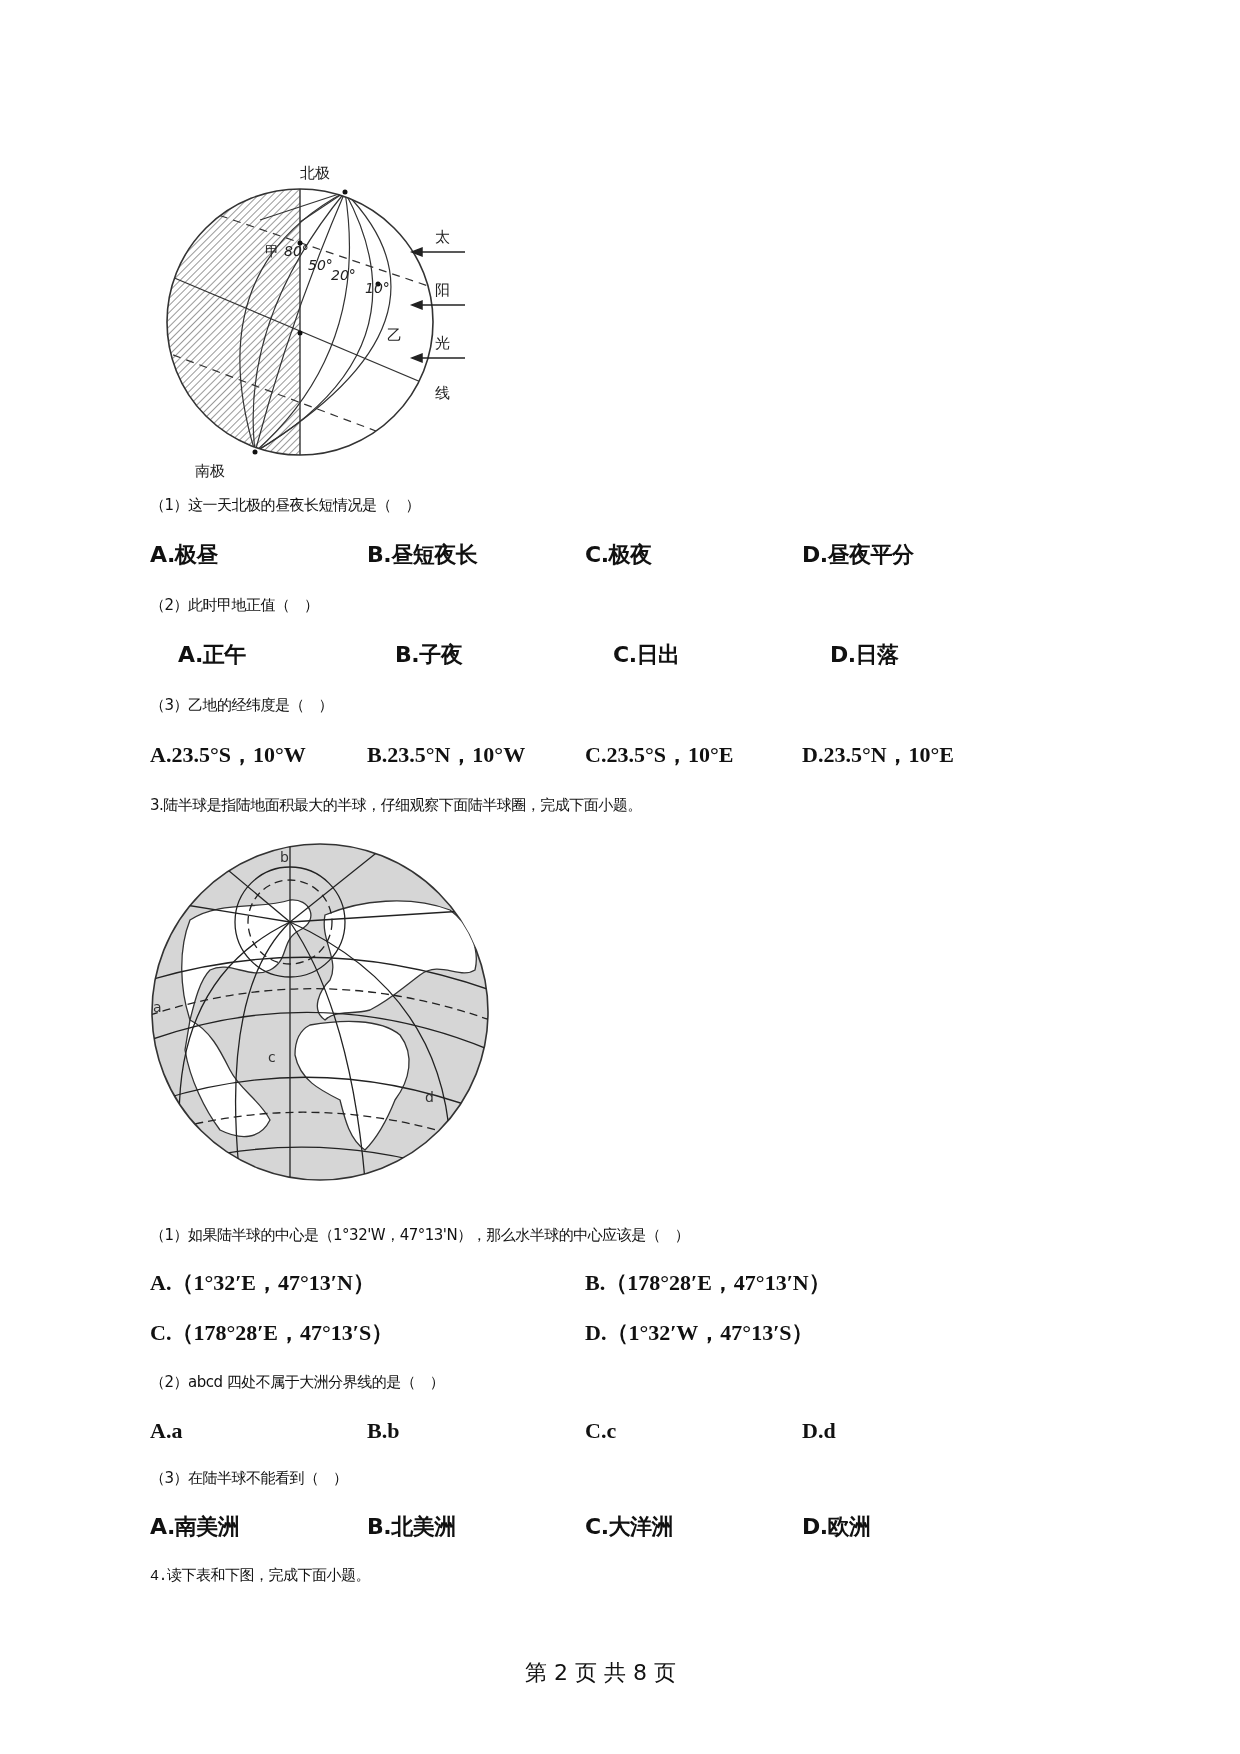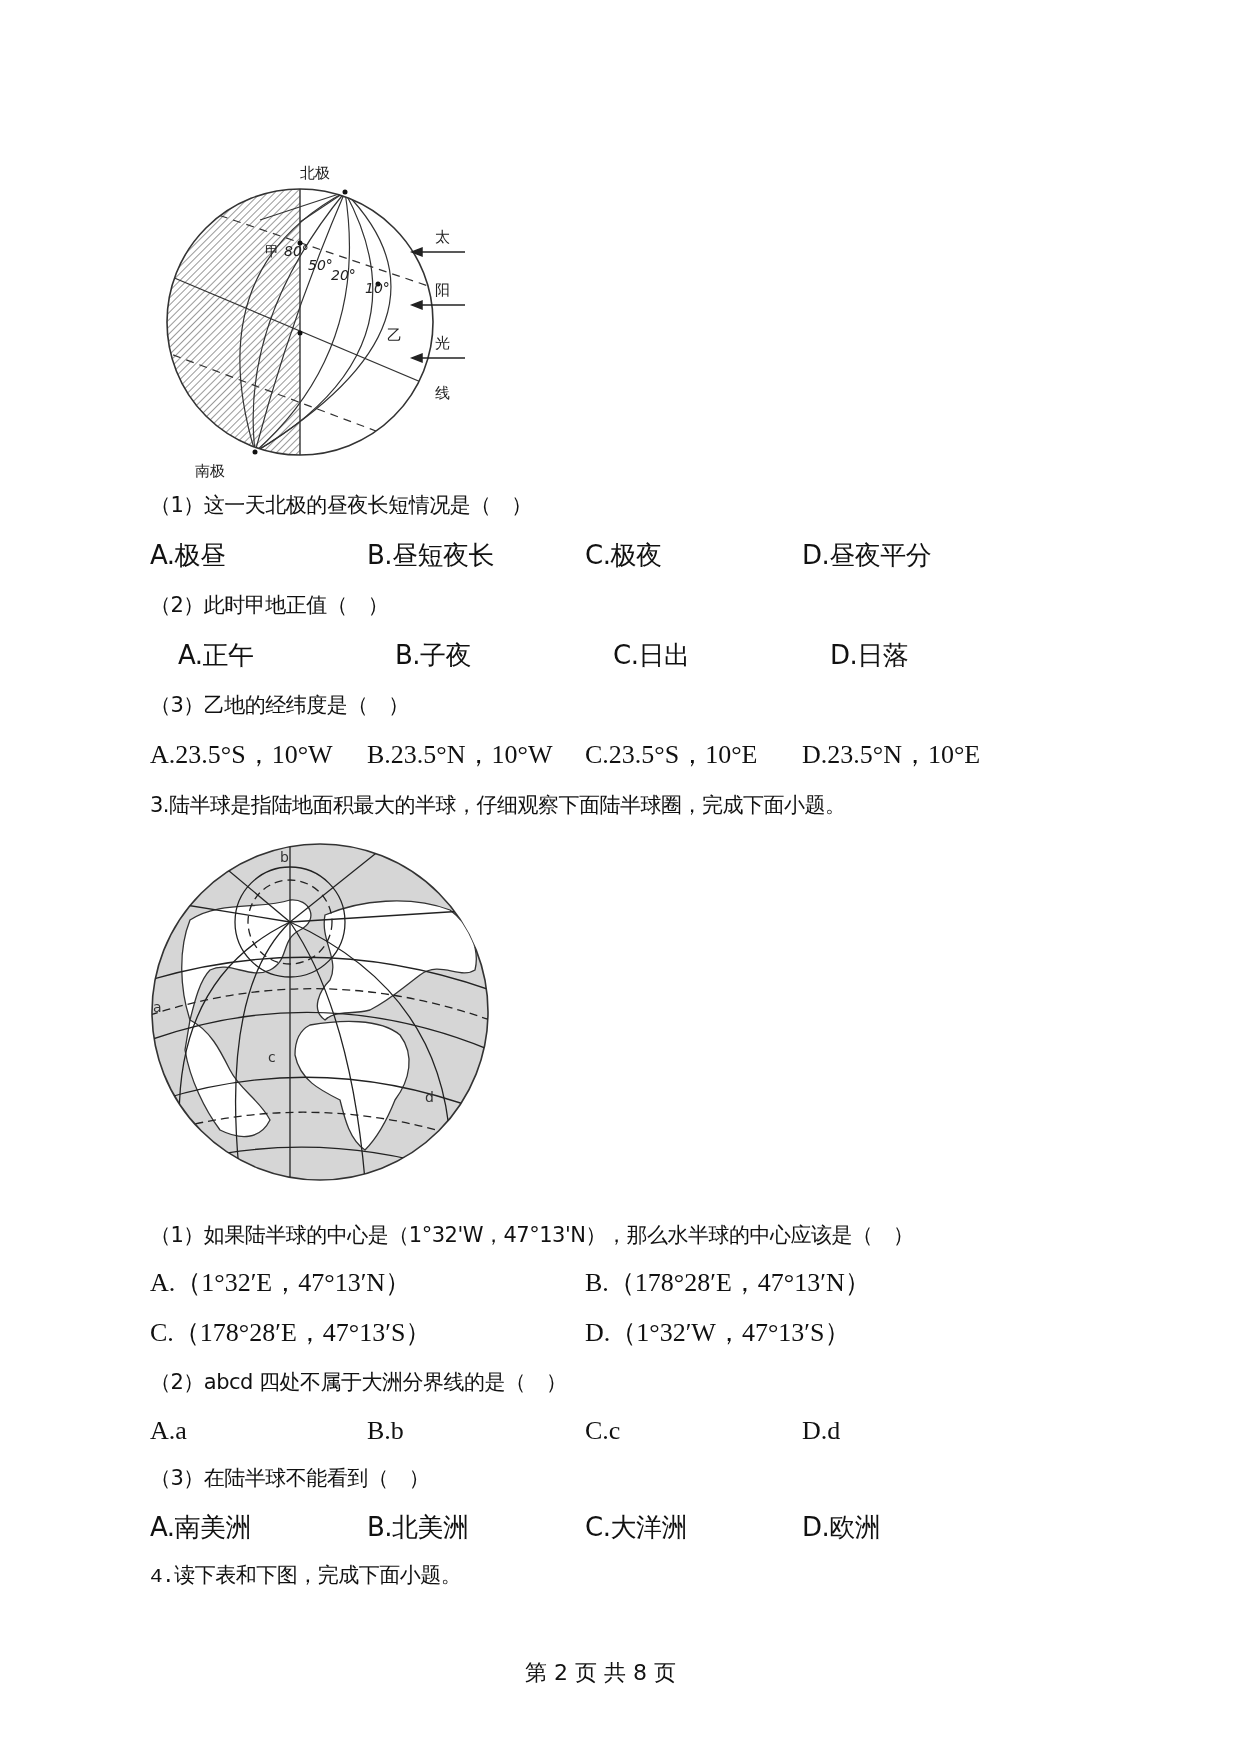--- a/index.html
+++ b/index.html
@@ -3,27 +3,27 @@
   <meta charset="utf-8">
   <style>
     html, body { margin: 0; padding: 0; background: #ffffff; }
     body {
       width: 1240px; height: 1754px; position: relative; overflow: hidden;
       font-family: "Liberation Serif", "DejaVu Serif", serif;
       color: #111111;
     }
     .line {
       position: absolute; left: 150px;
-      font-size: 21px; line-height: 30px; white-space: nowrap;
+      font-size: 15px; line-height: 30px; white-space: nowrap;
       font-family: "DejaVu Sans", "Liberation Sans", sans-serif;
       letter-spacing: -0.5px;
     }
     .opts { position: absolute; left: 150px; height: 30px; width: 900px;
-      font-size: 26px; line-height: 30px; white-space: nowrap;
-      font-family: "DejaVu Sans", "Liberation Sans", sans-serif; letter-spacing: -0.5px; }
+      font-size: 22px; line-height: 30px; white-space: nowrap;
+      font-family: "DejaVu Sans", "Liberation Sans", sans-serif; letter-spacing: -0.5px; font-weight: bold; }
     .opts span { position: absolute; top: 0; }
     .o4 span:nth-child(1){ left: 0; }
     .o4 span:nth-child(2){ left: 217px; }
     .o4 span:nth-child(3){ left: 435px; }
     .o4 span:nth-child(4){ left: 652px; }
     .o2 span:nth-child(1){ left: 0; }
     .o2 span:nth-child(2){ left: 435px; }
     .serif { font-family: "Liberation Serif", "DejaVu Serif", serif; letter-spacing: 0; }
     .fig { position: absolute; }
     .footer { position: absolute; left: 0; width: 1201px; top: 1658px; text-align: center;

